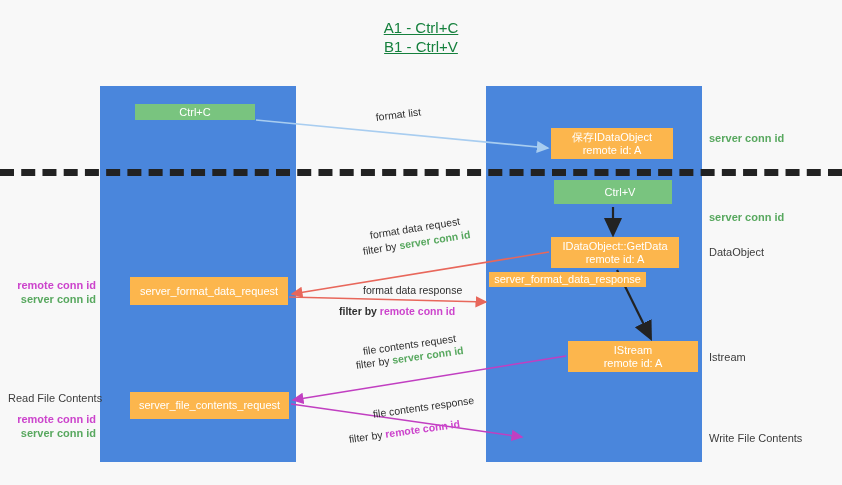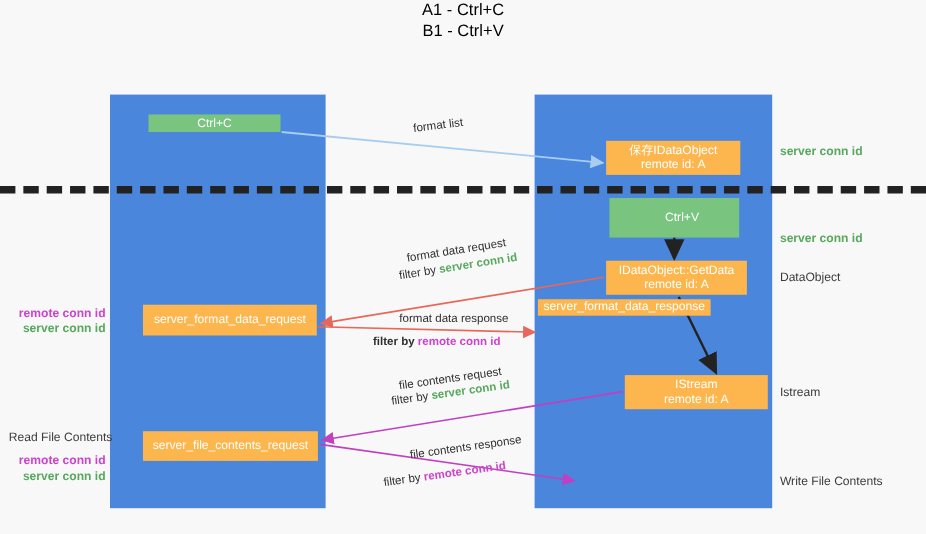--- a/index.html
+++ b/index.html
@@ -8,22 +8,22 @@
     background:#f8f8f8;
     font-family:"Liberation Sans","DejaVu Sans",sans-serif;
     overflow:hidden;
     position:relative;
   }
   #stage{position:absolute;left:0;top:0;width:842px;height:485px;}
   .abs{position:absolute;}
 
   
   .title{
-    left:0;top:0;width:842px;text-align:center;
-    font-size:15px;color:#000000;line-height:19px;white-space:pre-line;
+    left:0;top:18px;width:842px;text-align:center;
+    font-size:15px;color:#15803d;line-height:19px;white-space:pre-line;text-decoration:underline;
   }
 
   
   .colhead{
     font-size:11.5px;color:#3c3c3c;text-align:center;line-height:13.5px;
     white-space:pre-line;
   }
   #head-a1{left:124px;top:57px;width:148px;}
   #head-b1{left:528px;top:57px;width:148px;margin-top:44px;}
 
@@ -46,21 +46,21 @@
     white-space:pre-line;padding:2px 4px;
   }
   .green{background:#79c47f;}
   .orange{background:#fcb košt;}
   .orange{background:#fdb košt;}
   .orange{background:#fbb040;}
   .orange{background:#fcb64d;}
 
   #box-ctrlc{left:135px;top:104px;width:120px;height:16px;}
   #box-save-idataobject{left:551px;top:128px;width:122px;height:31px;}
-  #box-ctrlv{left:554px;top:180px;width:118px;height:36px;padding-left:18px;}
+  #box-ctrlv{left:554px;top:180px;width:118px;height:24px;padding-left:18px;}
   #box-getdata{left:551px;top:237px;width:128px;height:31px;}
   #box-fmt-req{left:130px;top:277px;width:158px;height:28px;}
   #box-fmt-resp{left:489px;top:272px;width:157px;height:15px;}
   #box-istream{left:568px;top:341px;width:130px;height:31px;}
   #box-file-req{left:130px;top:392px;width:159px;height:27px;}
   #box-file-resp{left:525px;top:424px;width:160px;height:27px;}
 
   
   .ann{font-size:11px;line-height:13.5px;color:#3c3c3c;white-space:pre-line;}
   .green-t{color:#58a85f;font-weight:bold;}

